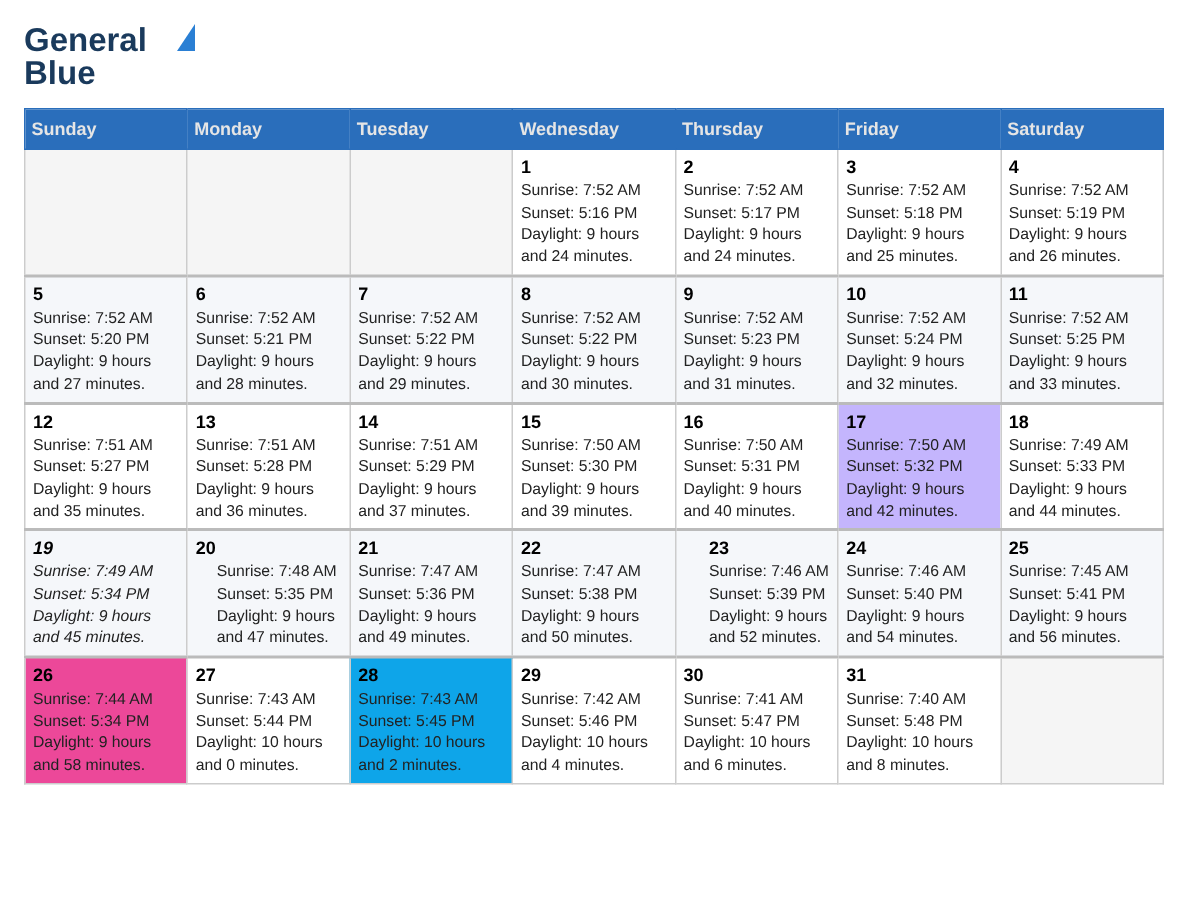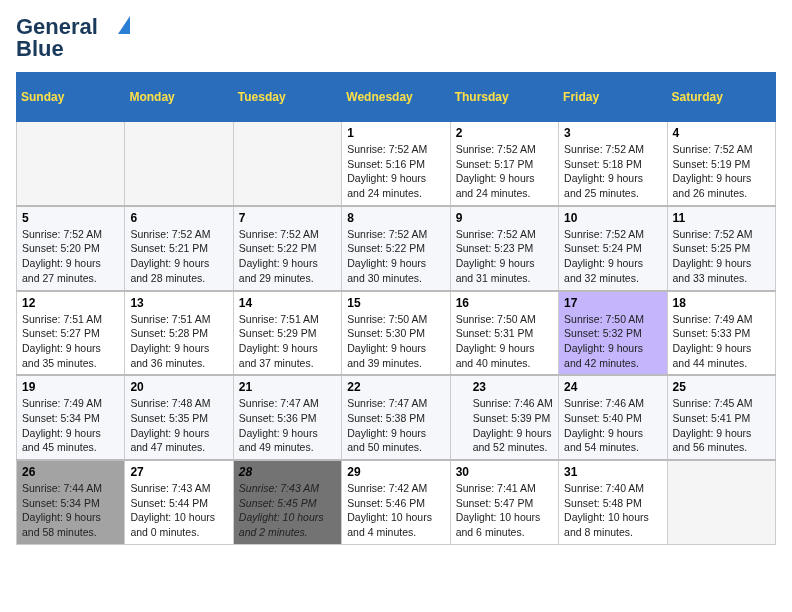--- a/index.html
+++ b/index.html
@@ -47,22 +47,22 @@
       font-size: 16px;
       color: #333;
     }
     .calendar {
       width: 100%;
       border-collapse: collapse;
       font-size: 11px;
     }
     .calendar th {
       background: #2a6ebb;
-      color: #fde047;
-      padding: 17px 4px;
+      color: #e5e5e5;
+      padding: 6px 4px;
       text-align: left;
       font-size: 12px;
       font-weight: bold;
       border: 1px solid #2a6ebb;
     }
     .calendar td {
       border: 1px solid #ccc;
       padding: 4px 5px;
       vertical-align: top;
       width: 108px;
@@ -249,30 +249,30 @@
         </td>
         <td style="border-top: 2px solid rgb(187, 187, 187); background: rgb(255, 255, 255);">
           <span class="day-number">18</span>
           <div class="day-info" style="white-space: pre-line;">Sunrise: 7:49 AM
 Sunset: 5:33 PM
 Daylight: 9 hours
 and 44 minutes.</div>
         </td>
       </tr>
       <tr>
-        <td style="border-top: 2px solid rgb(187, 187, 187); background: rgb(245, 247, 250);">
+        <td style="border-top: 2px solid rgb(187, 187, 187); background: rgb(245, 247, 250); font-style: italic;">
           <span class="day-number">19</span>
           <div class="day-info" style="white-space: pre-line;">Sunrise: 7:49 AM
 Sunset: 5:34 PM
 Daylight: 9 hours
 and 45 minutes.</div>
         </td>
         <td style="border-top: 2px solid rgb(187, 187, 187); background: rgb(245, 247, 250);">
           <span class="day-number">20</span>
-          <div class="day-info" style="white-space: pre-line;">Sunrise: 7:48 AM
+          <div class="day-info" style="white-space: pre-line; margin-left: 14px;">Sunrise: 7:48 AM
 Sunset: 5:35 PM
 Daylight: 9 hours
 and 47 minutes.</div>
         </td>
         <td style="border-top: 2px solid rgb(187, 187, 187); background: rgb(245, 247, 250);">
           <span class="day-number">21</span>
           <div class="day-info" style="white-space: pre-line;">Sunrise: 7:47 AM
 Sunset: 5:36 PM
 Daylight: 9 hours
 and 49 minutes.</div>
@@ -300,35 +300,35 @@
         </td>
         <td style="border-top: 2px solid rgb(187, 187, 187); background: rgb(245, 247, 250);">
           <span class="day-number">25</span>
           <div class="day-info" style="white-space: pre-line;">Sunrise: 7:45 AM
 Sunset: 5:41 PM
 Daylight: 9 hours
 and 56 minutes.</div>
         </td>
       </tr>
       <tr>
-        <td style="border-top: 2px solid rgb(187, 187, 187); background: #a3a3a3;">
+        <td style="border-top: 2px solid rgb(187, 187, 187); background: #ec4899;">
           <span class="day-number">26</span>
           <div class="day-info" style="white-space: pre-line;">Sunrise: 7:44 AM
 Sunset: 5:34 PM
 Daylight: 9 hours
 and 58 minutes.</div>
         </td>
         <td style="border-top: 2px solid rgb(187, 187, 187); background: rgb(255, 255, 255);">
           <span class="day-number">27</span>
           <div class="day-info" style="white-space: pre-line;">Sunrise: 7:43 AM
 Sunset: 5:44 PM
 Daylight: 10 hours
 and 0 minutes.</div>
         </td>
-        <td style="border-top: 2px solid rgb(187, 187, 187); background: #737373; font-style: italic;">
+        <td style="border-top: 2px solid rgb(187, 187, 187); background: #0ea5e9;">
           <span class="day-number">28</span>
           <div class="day-info" style="white-space: pre-line;">Sunrise: 7:43 AM
 Sunset: 5:45 PM
 Daylight: 10 hours
 and 2 minutes.</div>
         </td>
         <td style="border-top: 2px solid rgb(187, 187, 187); background: rgb(255, 255, 255);">
           <span class="day-number">29</span>
           <div class="day-info" style="white-space: pre-line;">Sunrise: 7:42 AM
 Sunset: 5:46 PM

